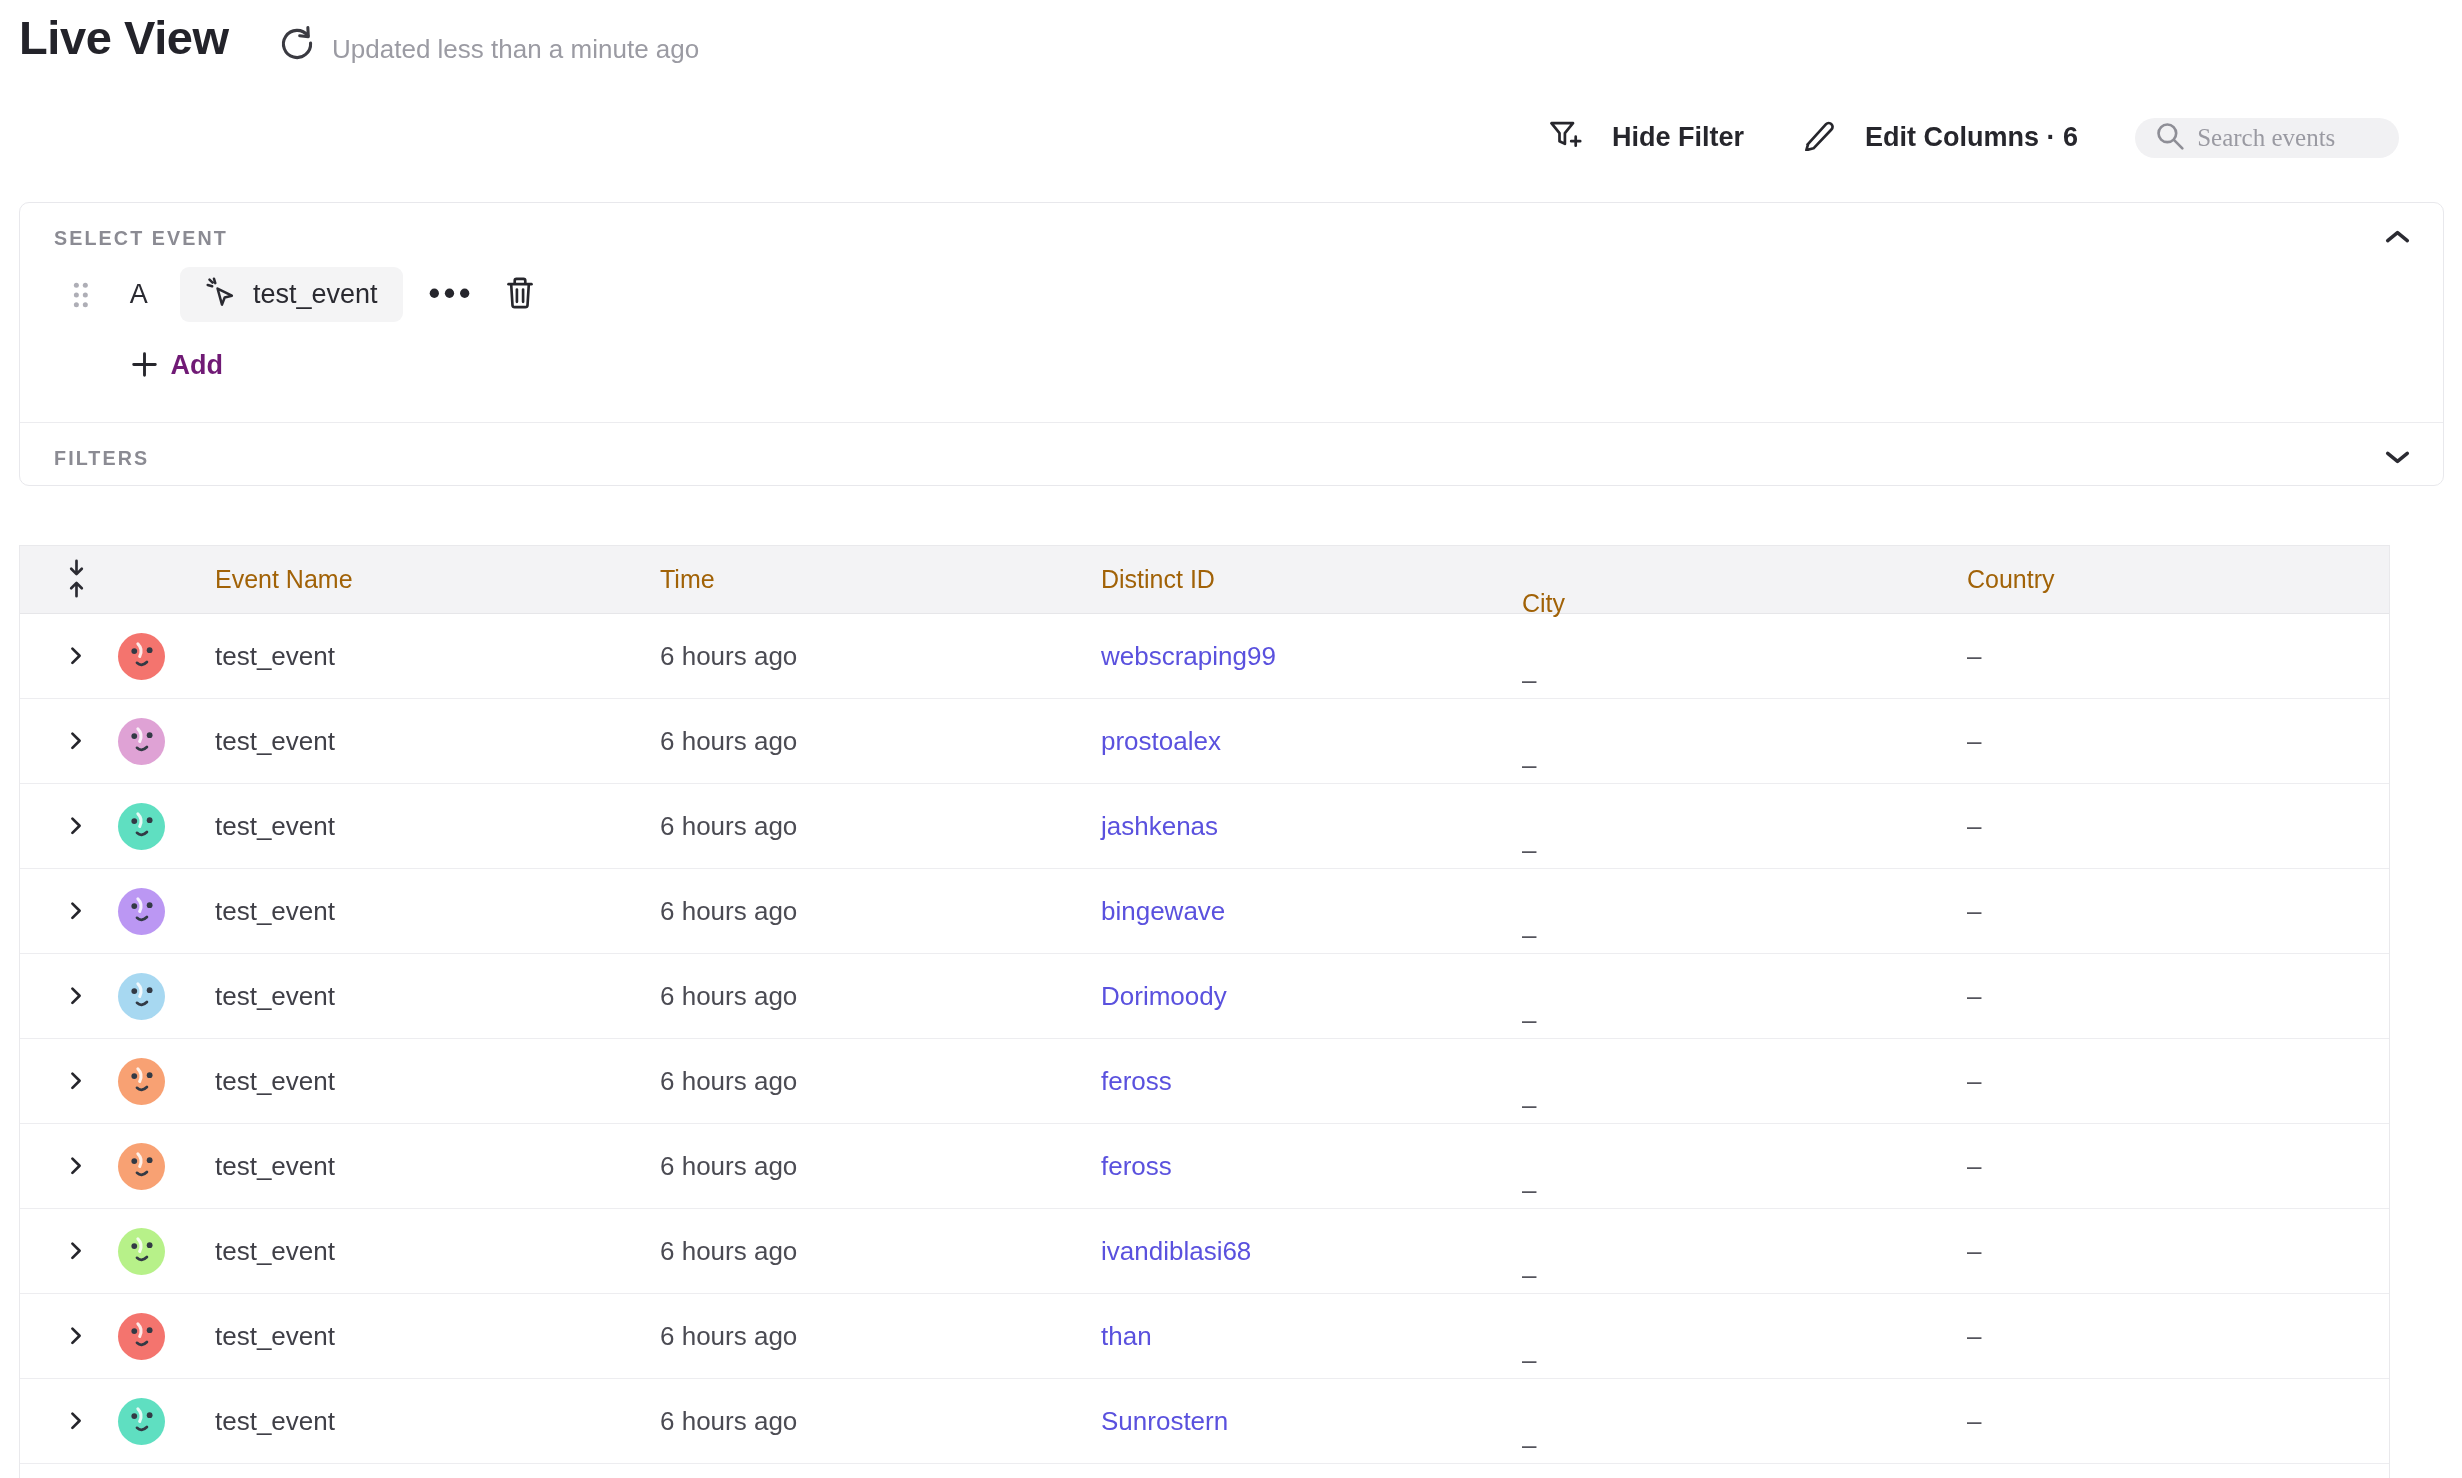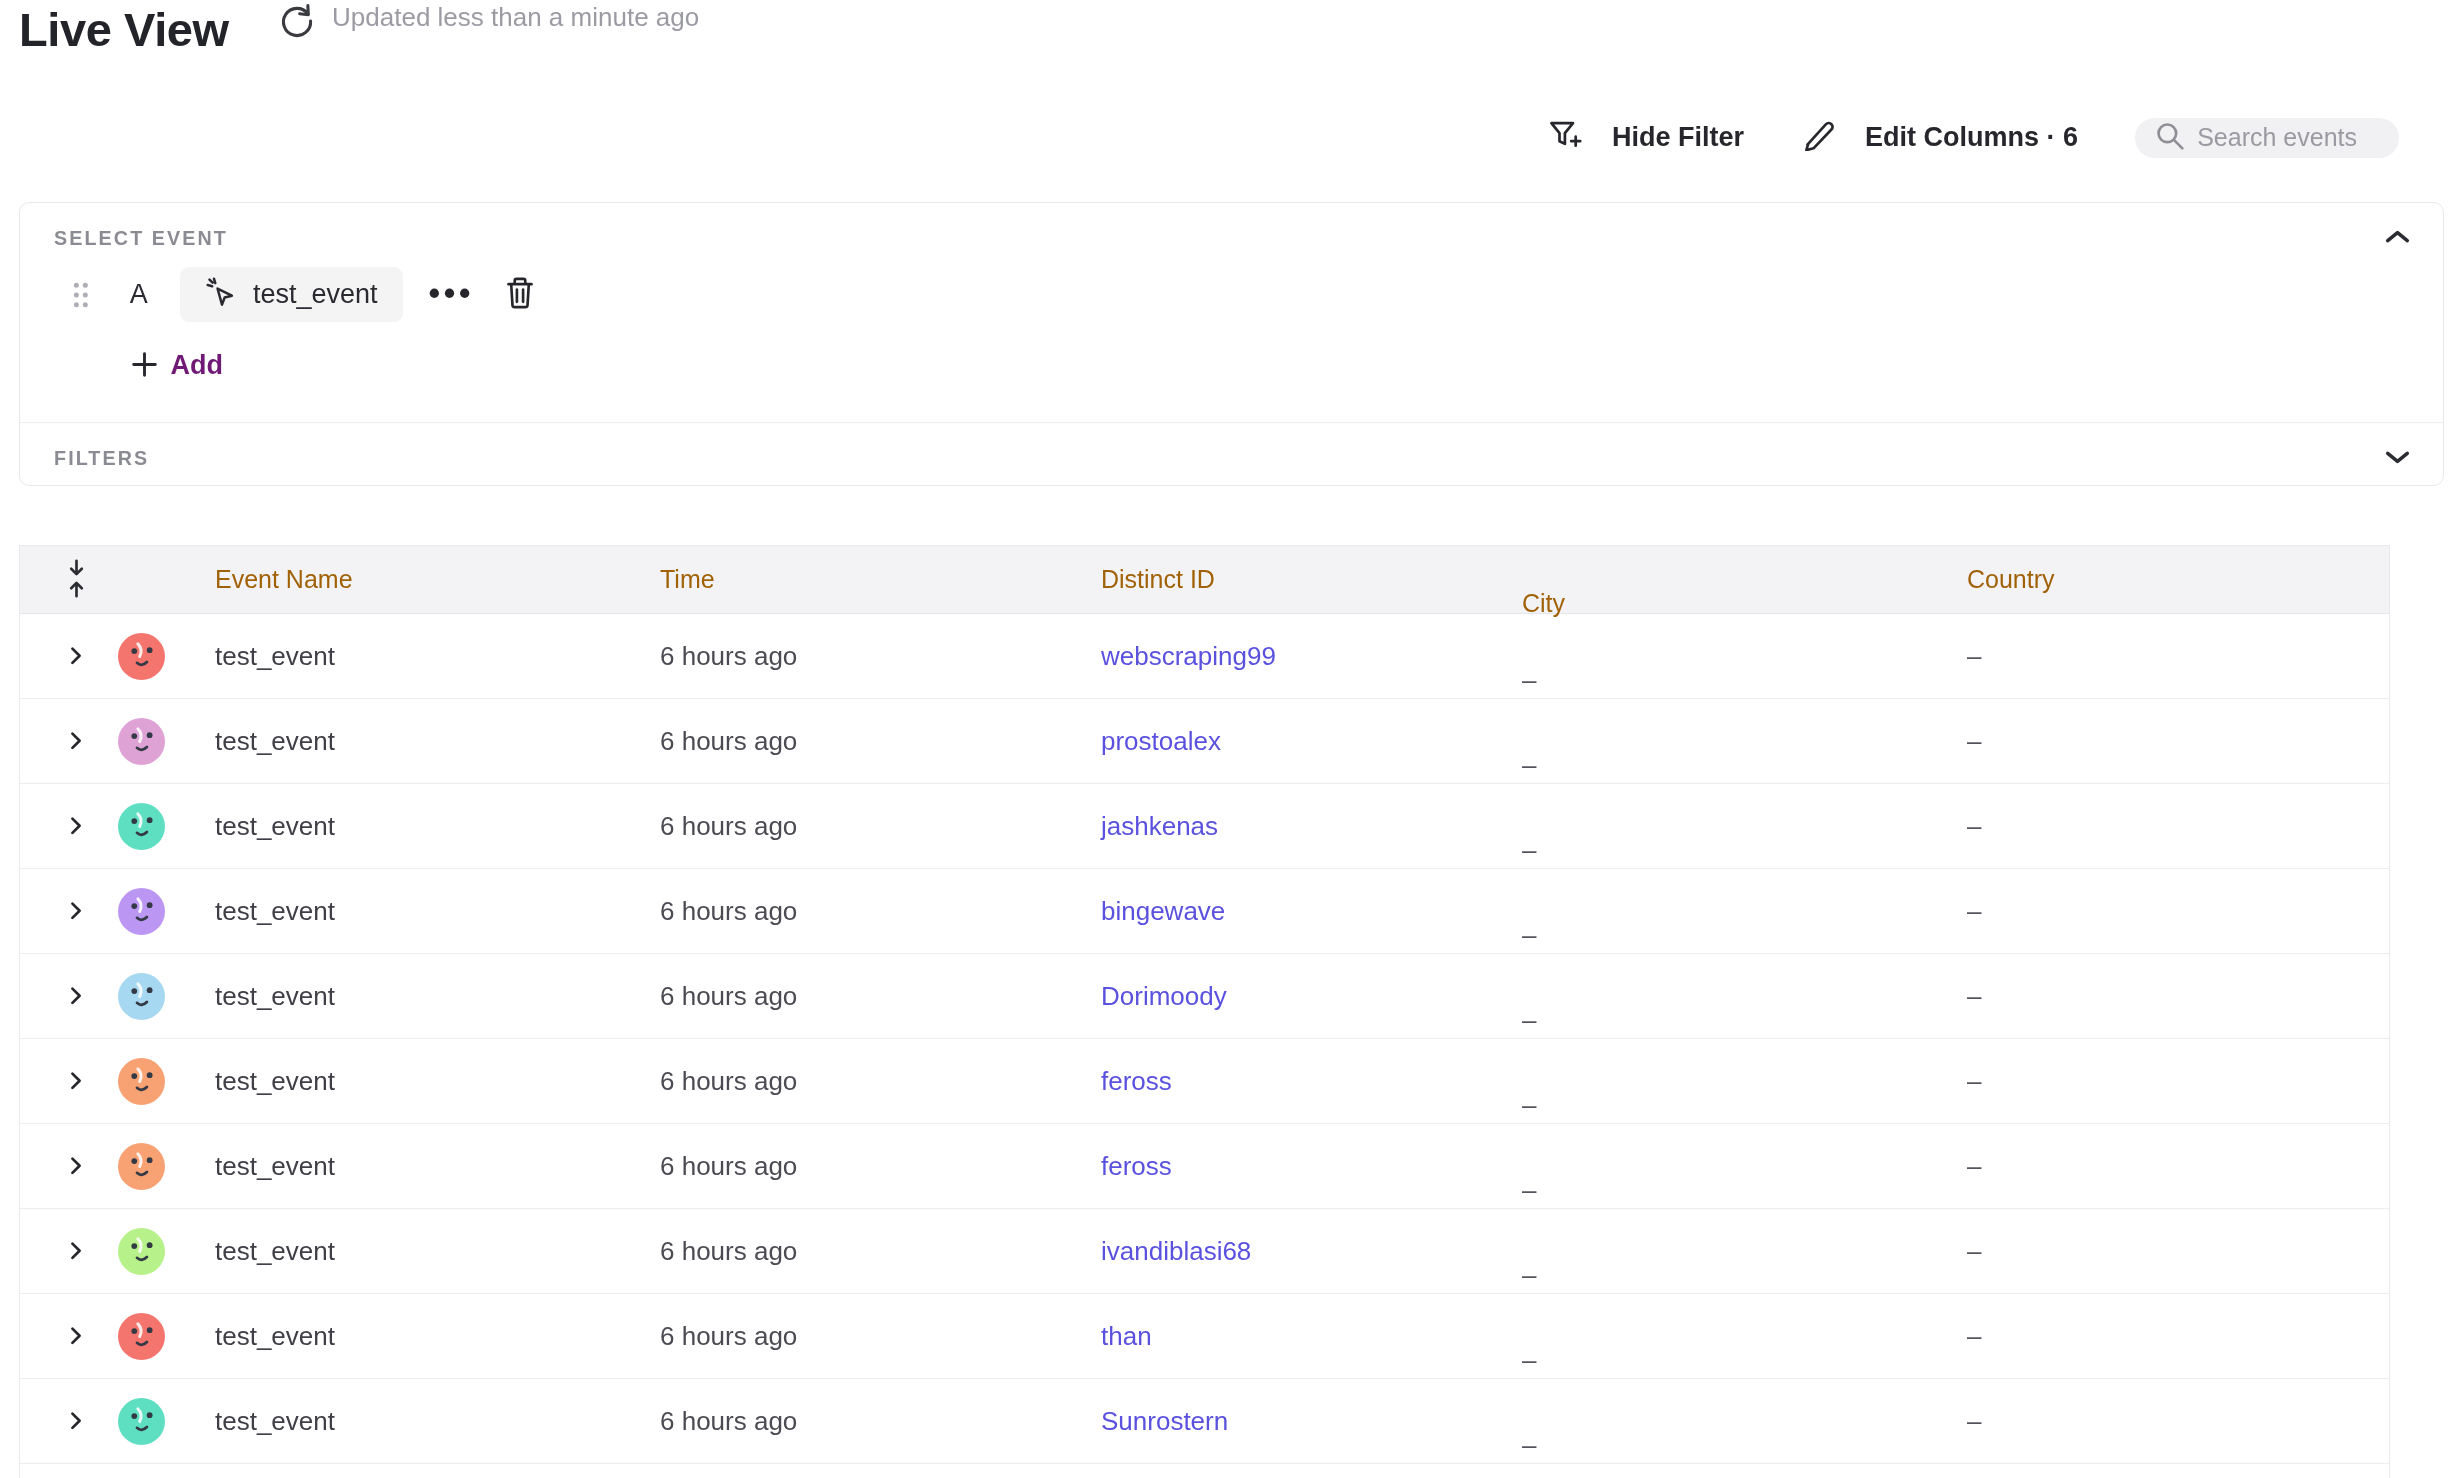--- a/index.html
+++ b/index.html
@@ -1,32 +1,32 @@
 <!DOCTYPE html>
 <html style="font-size:14.3px"><head>
 <meta charset="utf-8">
 <style>
   * { margin:0; padding:0; box-sizing:border-box; }
   html,body { width:2462px; height:1478px; overflow:hidden; background:#ffffff;
     font-family:"Liberation Sans","DejaVu Sans",sans-serif; color:#26262c; }
 
   
-  .page-header { position:absolute; left:19px; top:2px; display:flex; align-items:flex-start; }
+  .page-header { position:absolute; left:19px; top:10px; display:flex; align-items:flex-end; }
   .page-title { font-size:47px; font-weight:700; color:#23232a; letter-spacing:-0.4px; }
   .refresh-btn { margin-left:48px; width:41px; height:41px; display:flex; align-items:center;
     justify-content:center; cursor:pointer; background:none; border:none; }
   .updated-text { margin-left:14.3px; font-size:26px; color:#9b9ba3; }
 
   
   .toolbar { position:absolute; top:110px; right:63px; height:55px; display:flex;
     align-items:center; gap:57px; }
   .tool-btn { display:flex; align-items:center; gap:30px; font-size:27px; font-weight:600;
     color:#26262c; background:none; border:none; cursor:pointer; font-family:inherit; }
   .search-pill { display:flex; align-items:center; width:264px; height:40px; background:#f1f1f3;
-    border-radius:28px; padding:0 18px 0 19.7px; }
+    border-radius:28px; padding:0 18px 0 19.7px;font-family:Liberation Serif, serif; }
   .search-pill input { border:none; outline:none; background:transparent; font-size:25px;
     color:#3f3f47; width:179px; margin-left:12.5px; font-family:inherit; }
   .search-pill input::placeholder { color:#9a9aa2; }
 
   
   .query-panel { position:absolute; left:19px; top:202px; width:2425px; height:284px;
     border:1.3px solid #e8e8ec; border-radius:10px; background:#fff; }
   .panel-row-header { display:flex; justify-content:space-between; align-items:center;
     padding:24px 32px 0 34px; }
   .section-label { font-size:19.7px; font-weight:700; letter-spacing:2.1px; color:#8b8b93; }

